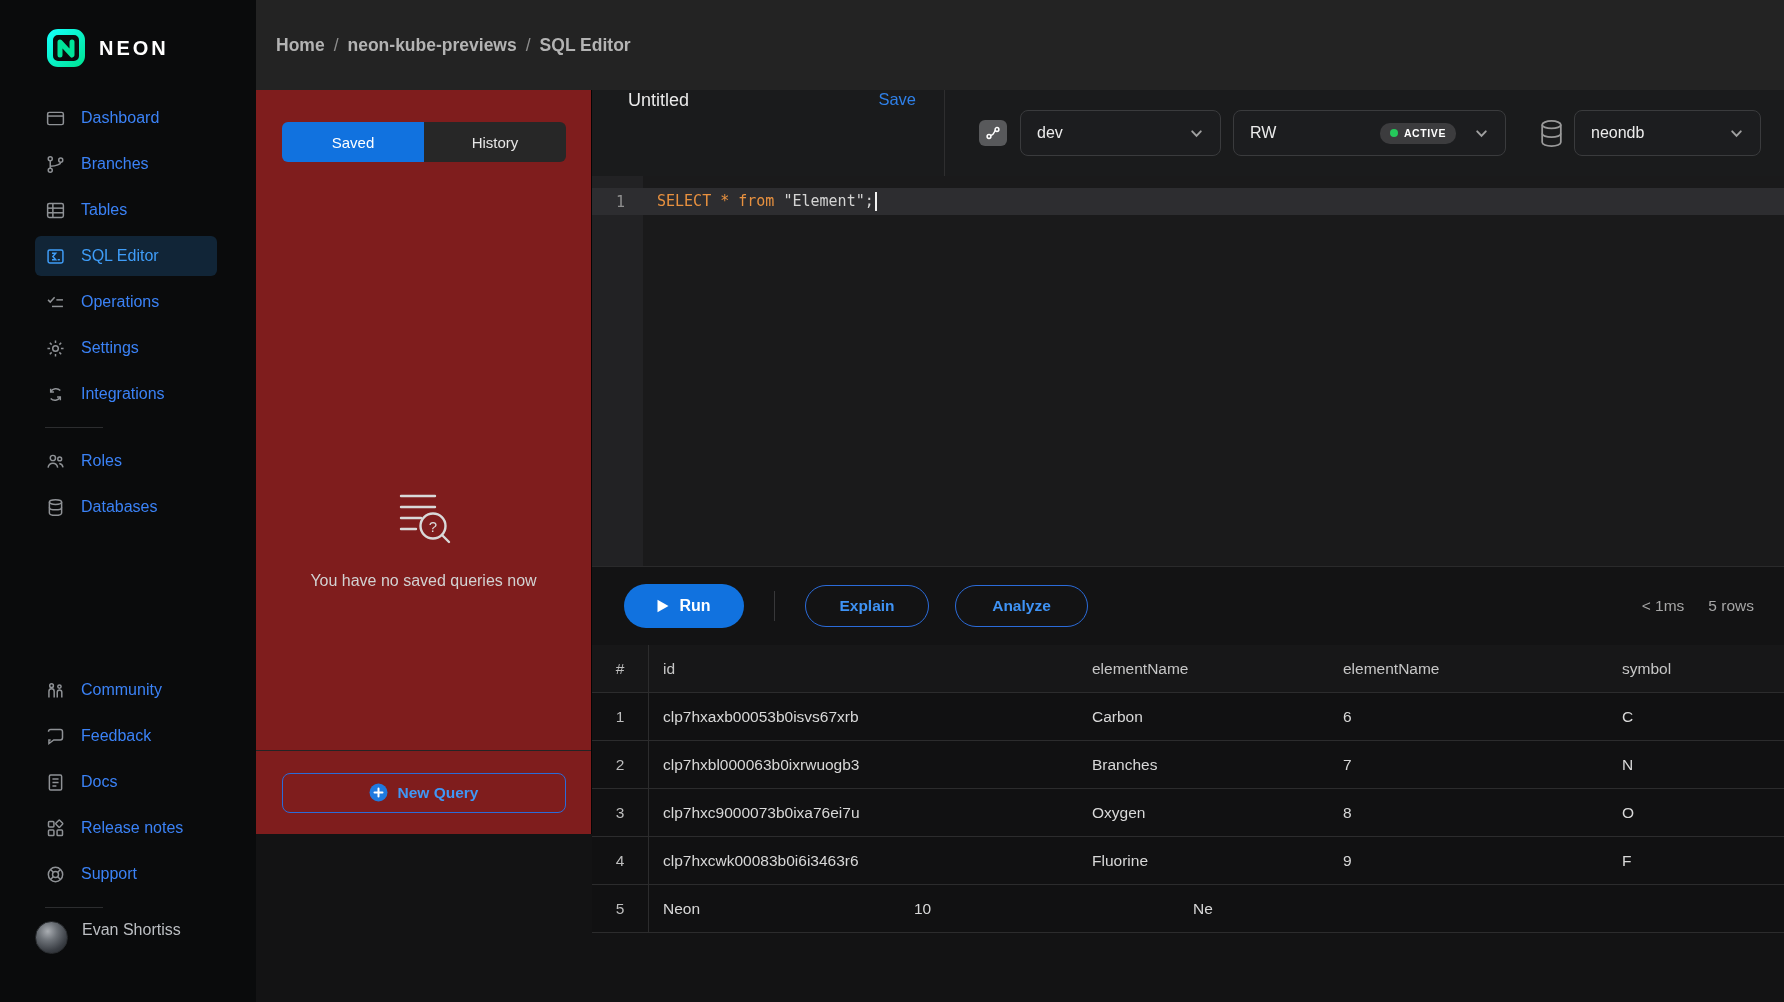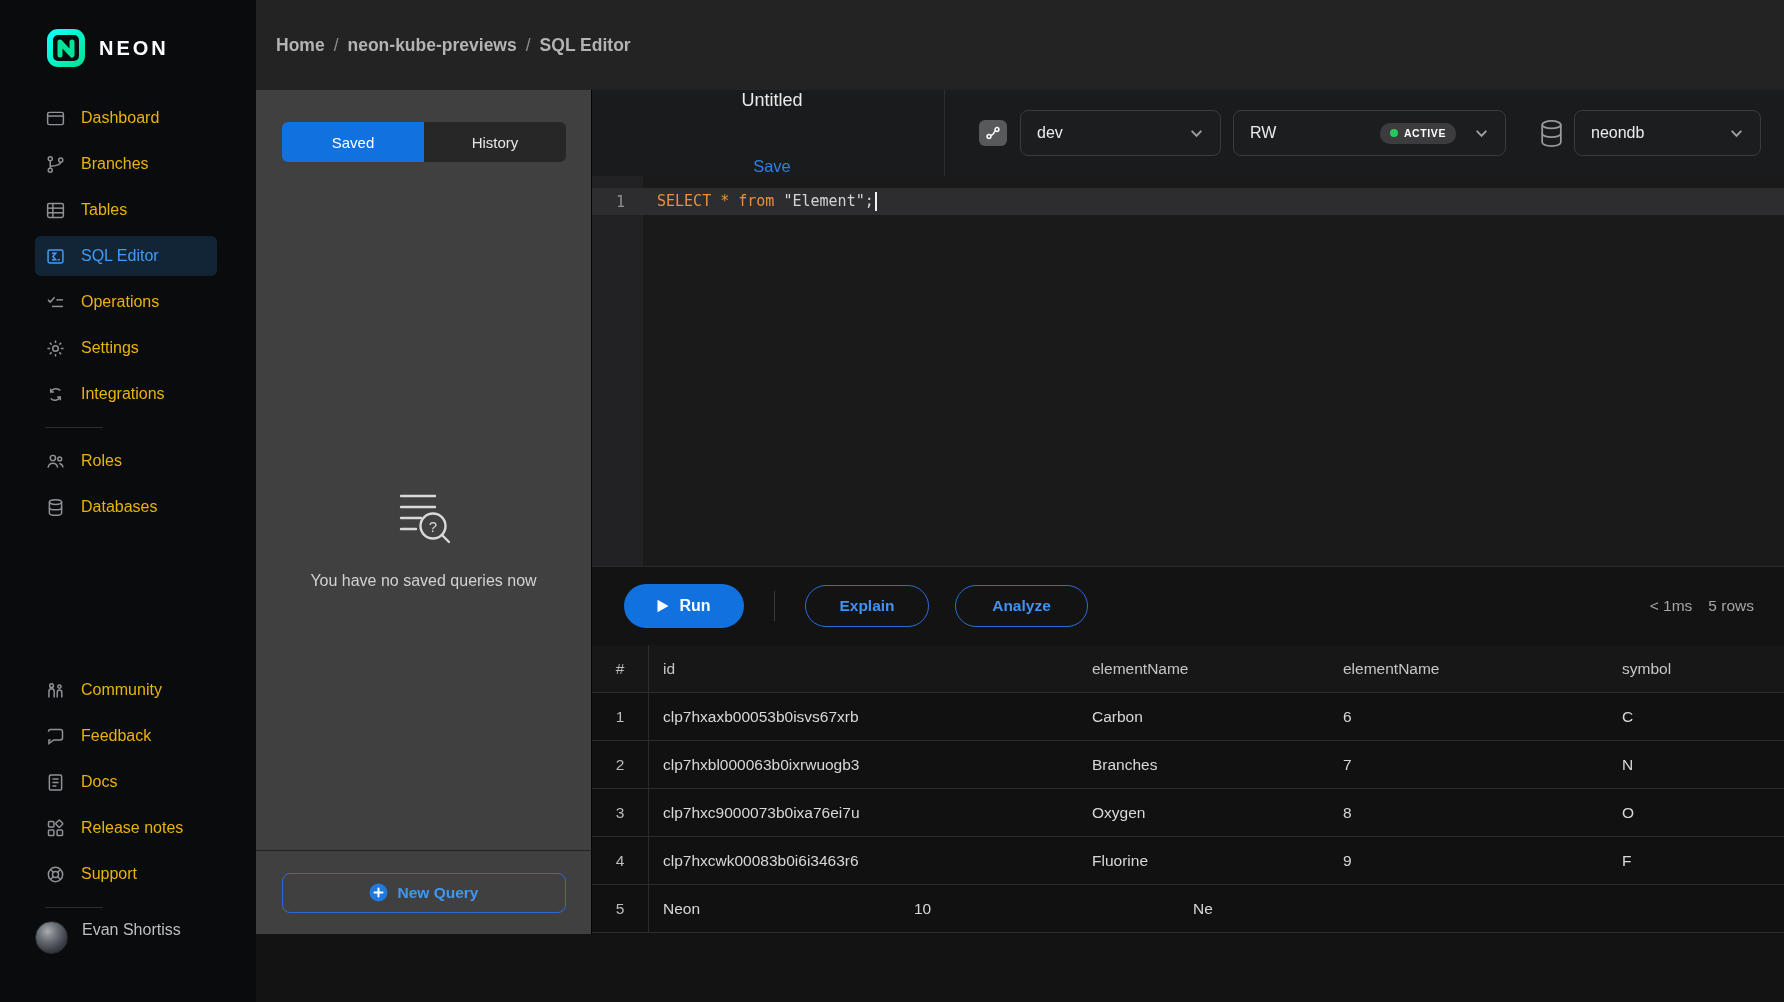--- a/index.html
+++ b/index.html
@@ -17,21 +17,21 @@
     position:absolute; left:0; top:0; width:256px; height:1002px;
     background:#0a0b0c;
   }
   .logo-row { display:flex; align-items:center; gap:13px; margin:28px 0 0 46px; }
   .logo-mark { width:40px; height:40px; }
   .logo-word { color:#ffffff; font-size:20px; font-weight:bold; letter-spacing:3px; }
   .nav { margin-top:30px; }
   .nav-item {
     width:182px; height:40px; margin:0 0 6px 35px; border-radius:6px;
     display:flex; align-items:center; gap:15px; padding-left:10px;
-    color:#eab308; font-size:16px; cursor:pointer;
+    color:#3b82f6; font-size:16px; cursor:pointer;
   }
   .nav-item .ic { width:21px; height:21px; flex:0 0 auto; }
   .nav-item .ic svg { stroke:#8f9296; }
   .nav-item.active { background:#112537; color:#3f9df8; }
   .nav-item.active .ic svg { stroke:#3f9df8; }
   .side-divider { height:1px; background:#2c2d2f; width:58px; margin:13px 0 13px 45px; }
   .sidebar-bottom { position:absolute; left:0; top:670px; width:256px; }
   .user-row { display:flex; gap:14px; margin:12px 0 0 35px; cursor:pointer; }
   .avatar {
     width:33px; height:33px; border-radius:50%;
@@ -44,22 +44,22 @@
   .topbar {
     position:absolute; left:256px; top:0; width:1528px; height:90px;
     background:#232323; display:flex; align-items:center; padding-left:20px;
   }
   .crumbs { font-size:17.5px; font-weight:600; color:#b3b3b3; display:flex; gap:9px; align-items:center; }
   .crumb { cursor:pointer; }
   .crumb-sep { color:#8d8d8d; font-weight:400; }
 
   
   .queries-panel {
-    position:absolute; left:256px; top:90px; width:336px; height:844px;
-    background:#404040; border-right:1px solid #050505;
+    position:absolute; left:256px; top:90px; width:336px; height:744px;
+    background:#7f1d1d; border-right:1px solid #050505;
   }
   .seg-toggle {
     display:flex; width:284px; height:40px; margin:32px auto 0 26px;
     border-radius:6px; overflow:hidden; font-size:15px;
   }
   .seg { flex:1; display:flex; align-items:center; justify-content:center; cursor:pointer; }
   .seg.on  { background:#1172df; color:#ffffff; }
   .seg.off { background:#272727; color:#e6e6e6; }
   .empty-state { position:absolute; top:398px; left:0; width:100%; text-align:center; }
   .empty-state .es-icon { display:inline-block; }
@@ -71,21 +71,21 @@
   .new-query-btn {
     width:284px; height:40px; border-radius:8px; border:1px solid #2b6bd9;
     background:transparent; display:flex; align-items:center; justify-content:center; gap:10px;
     color:#3f97f6; font-size:15.5px; font-weight:600; cursor:pointer;
   }
 
   
   .editor-col { position:absolute; left:592px; top:90px; width:1192px; height:912px; background:#131314; }
 
   .query-toolbar { position:absolute; left:0; top:0; width:100%; height:86px; background:#1a1b1c; display:flex; }
-  .qt-left { width:353px; height:100%; border-right:1px solid #2e2e2f; display:flex; align-items:center; justify-content:space-between; padding:0 28px 0 36px;flex-direction:column; }
+  .qt-left { width:353px; height:100%; border-right:1px solid #2e2e2f; display:flex; justify-content:space-between; padding:0 28px 0 36px; }
   .qt-title { color:#eaeaea; font-size:18px; }
   .qt-save { color:#2f80e8; font-size:16.5px; cursor:pointer; }
   .qt-right { flex:1; display:flex; align-items:center; }
   .branch-btn {
     width:28px; height:26px; border-radius:6px; background:#58595b;
     display:flex; align-items:center; justify-content:center; margin-left:34px; cursor:pointer;
   }
   .select {
     height:46px; background:#1c1d1f; border:1px solid #3a3b3d; border-radius:8px;
     display:flex; align-items:center; justify-content:space-between;
@@ -127,21 +127,21 @@
     font-family:"Liberation Sans", sans-serif;
   }
   .vsep { width:1px; height:30px; background:#38383a; margin-left:30px; }
   .ghost-btn {
     height:42px; border-radius:21px; border:1px solid #2b6bd9; background:transparent;
     color:#3f93f5; font-size:15.5px; font-weight:600; cursor:pointer; padding:0 26px;
     font-family:"Liberation Sans", sans-serif;
   }
   .btn-explain { margin-left:30px; width:124px; }
   .btn-analyze { margin-left:26px; width:133px; }
-  .result-meta { margin-left:auto; margin-right:30px; display:flex; gap:16px; color:#a6a6a6; font-size:15.5px; }
+  .result-meta { margin-left:auto; margin-right:30px; display:flex; gap:24px; color:#a6a6a6; font-size:15.5px; }
 
   .results-table { position:absolute; left:0; top:555px; width:100%; }
   .trow { display:flex; height:48px; align-items:center; border-bottom:1px solid #2c2c2d; background:#111112; font-size:15.5px; color:#d8d8d8; }
   .trow.thead { background:#171718; color:#c6c6c6; }
   .c-num { width:57px; text-align:center; color:#bdbdbd; align-self:stretch; display:flex; align-items:center; justify-content:center; border-right:1px solid #2c2c2d; }
   .c-id { width:429px; padding-left:14px; }
   .c-name { width:251px; padding-left:14px; }
   .c-atomic { width:279px; padding-left:14px; }
   .c-symbol { flex:1; padding-left:14px; }
 </style>

